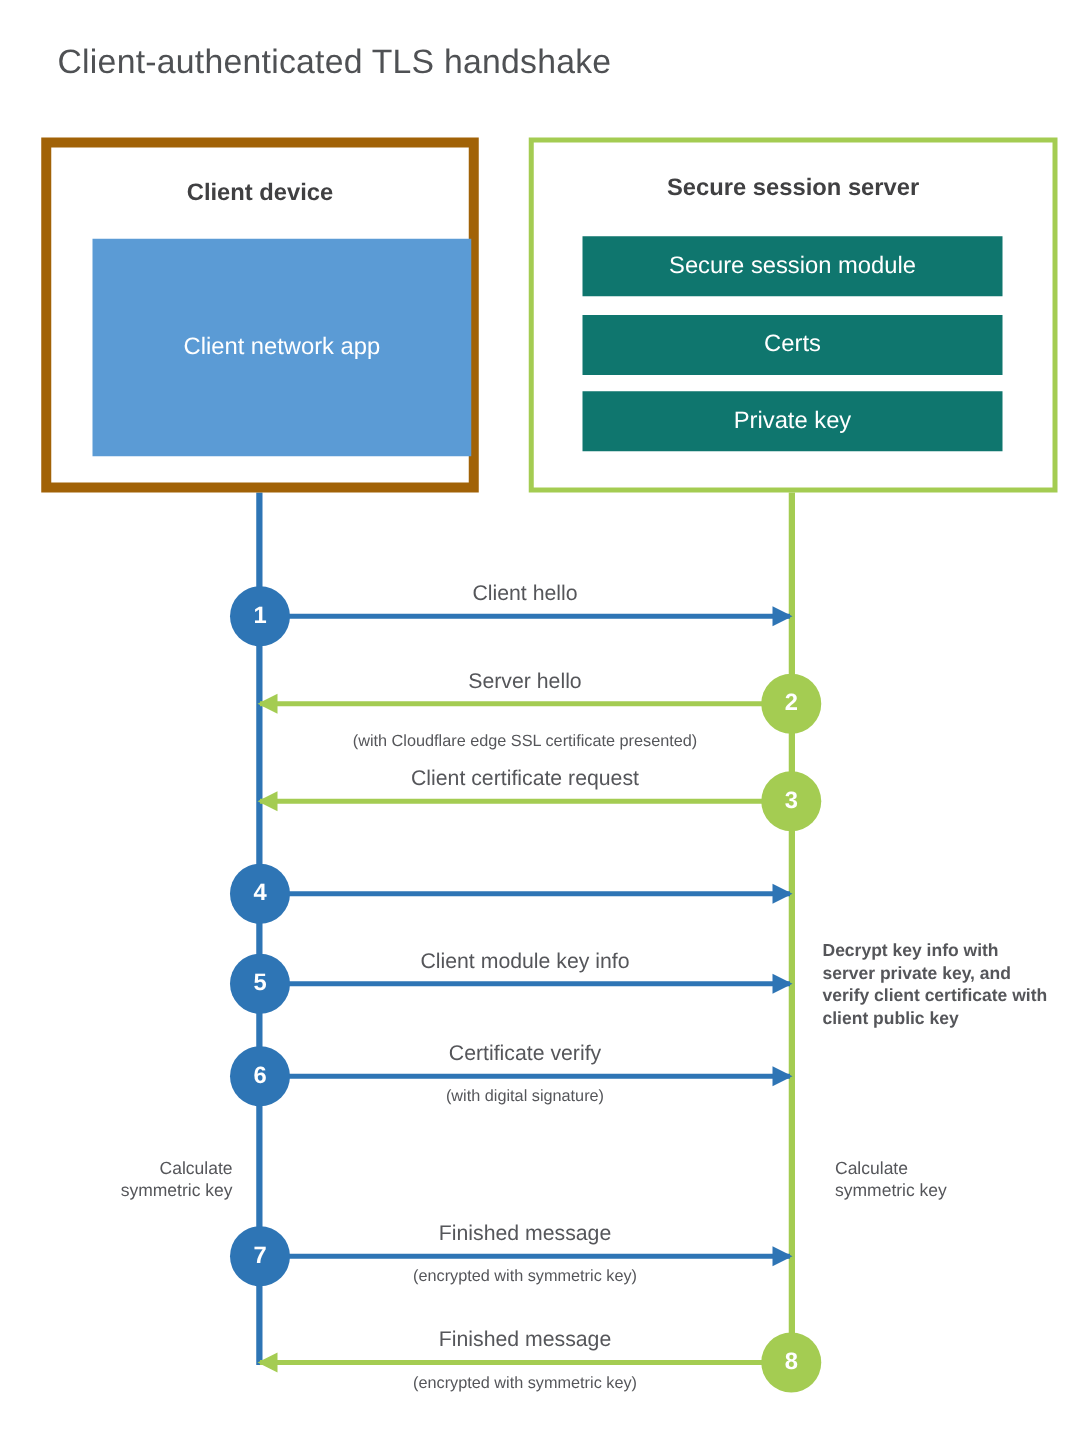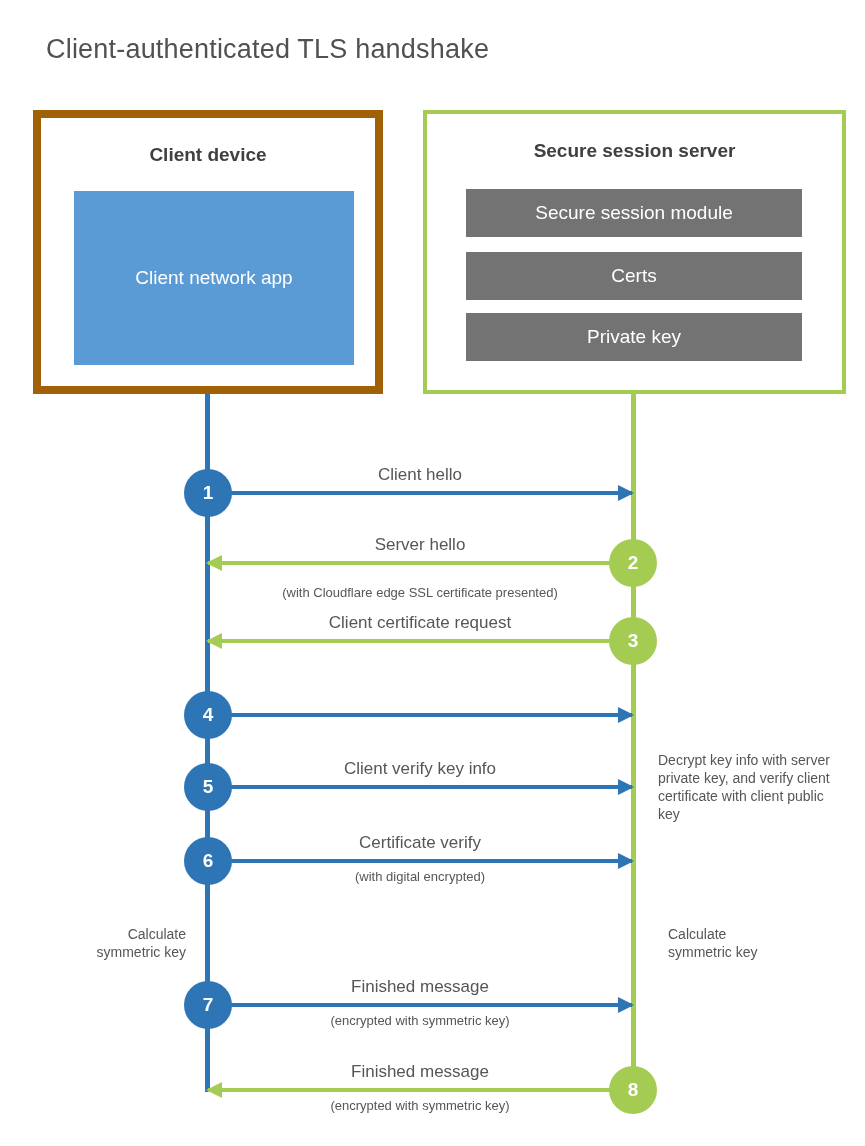--- a/index.html
+++ b/index.html
@@ -13,26 +13,26 @@
   }
   
   .box{position:absolute;top:110px;height:284px;background:#fff;box-sizing:border-box;z-index:2;}
   .client-box{left:33px;width:350px;border:8px solid #a16207;}
   .server-box{left:423px;width:423px;border:4px solid #a4cc52;}
   .box-title{
     position:absolute;left:0;top:26px;width:100%;text-align:center;
     font-size:19px;font-weight:bold;color:#404042;
   }
   .client-app{
-    position:absolute;left:33px;top:73px;width:280px;height:174px;
+    position:absolute;left:33px;top:73px;width:303px;height:174px;
     background:#5b9bd5;display:flex;align-items:center;justify-content:center;
     text-align:center;color:#ffffff;font-size:19px;line-height:26px;
   }
   .server-bar{
-    position:absolute;left:39px;width:336px;height:48px;background:#737373;
+    position:absolute;left:39px;width:336px;height:48px;background:#0f766e;
     display:flex;align-items:center;justify-content:center;
     color:#ffffff;font-size:19px;
   }
   .bar1{top:75px;}.bar2{top:138px;}.bar3{top:199px;}
   
   .vline{position:absolute;width:5px;top:391px;z-index:1;}
   .blue-line{left:205px;height:701px;background:#2e75b5;}
   .green-line{left:631px;height:699px;background:#a4cc52;}
   
   .arrow{position:absolute;left:208px;width:424px;height:4px;z-index:3;}
@@ -56,21 +56,21 @@
   .step-label{
     position:absolute;left:208px;width:424px;text-align:center;z-index:3;
     font-size:17px;color:#55565a;
   }
   .step-sub{
     position:absolute;left:208px;width:424px;text-align:center;z-index:3;
     font-size:13px;color:#55565a;
   }
   
   .note{position:absolute;font-size:14px;line-height:18px;color:#55565a;z-index:2;}
-  .note-decrypt{left:658px;top:751px;width:182px;text-align:left;}
+  .note-decrypt{left:658px;top:751px;width:182px;text-align:left;font-weight:bold;}
   .calc-left{left:72px;top:925px;width:114px;text-align:right;}
   .calc-right{left:668px;top:925px;width:120px;text-align:left;}
 </style>
 </head>
 <body>
 
 <div class="canvas">
 
   <h1 class="title">Client-authenticated TLS handshake</h1>
 
@@ -108,29 +108,29 @@
   <div class="arrow green left" style="top:639px"></div>
   <div class="circle green" style="left:609px;top:617px">
     <span>3</span>
   </div>
 
   <div class="arrow blue right" style="top:713px"></div>
   <div class="circle blue" style="left:184px;top:691px">
     <span>4</span>
   </div>
 
-  <div class="step-label" style="top:759px">Client verify key info</div>
+  <div class="step-label" style="top:759px">Client module key info</div>
   <div class="arrow blue right" style="top:785px"></div>
   <div class="circle blue" style="left:184px;top:763px">
     <span>5</span>
   </div>
 
   <div class="step-label" style="top:833px">Certificate verify</div>
   <div class="arrow blue right" style="top:859px"></div>
-  <div class="step-sub" style="top:869px">(with digital encrypted)</div>
+  <div class="step-sub" style="top:869px">(with digital signature)</div>
   <div class="circle blue" style="left:184px;top:837px">
     <span>6</span>
   </div>
 
   <div class="step-label" style="top:977px">Finished message</div>
   <div class="arrow blue right" style="top:1003px"></div>
   <div class="step-sub" style="top:1013px">(encrypted with symmetric key)</div>
   <div class="circle blue" style="left:184px;top:981px">
     <span>7</span>
   </div>

